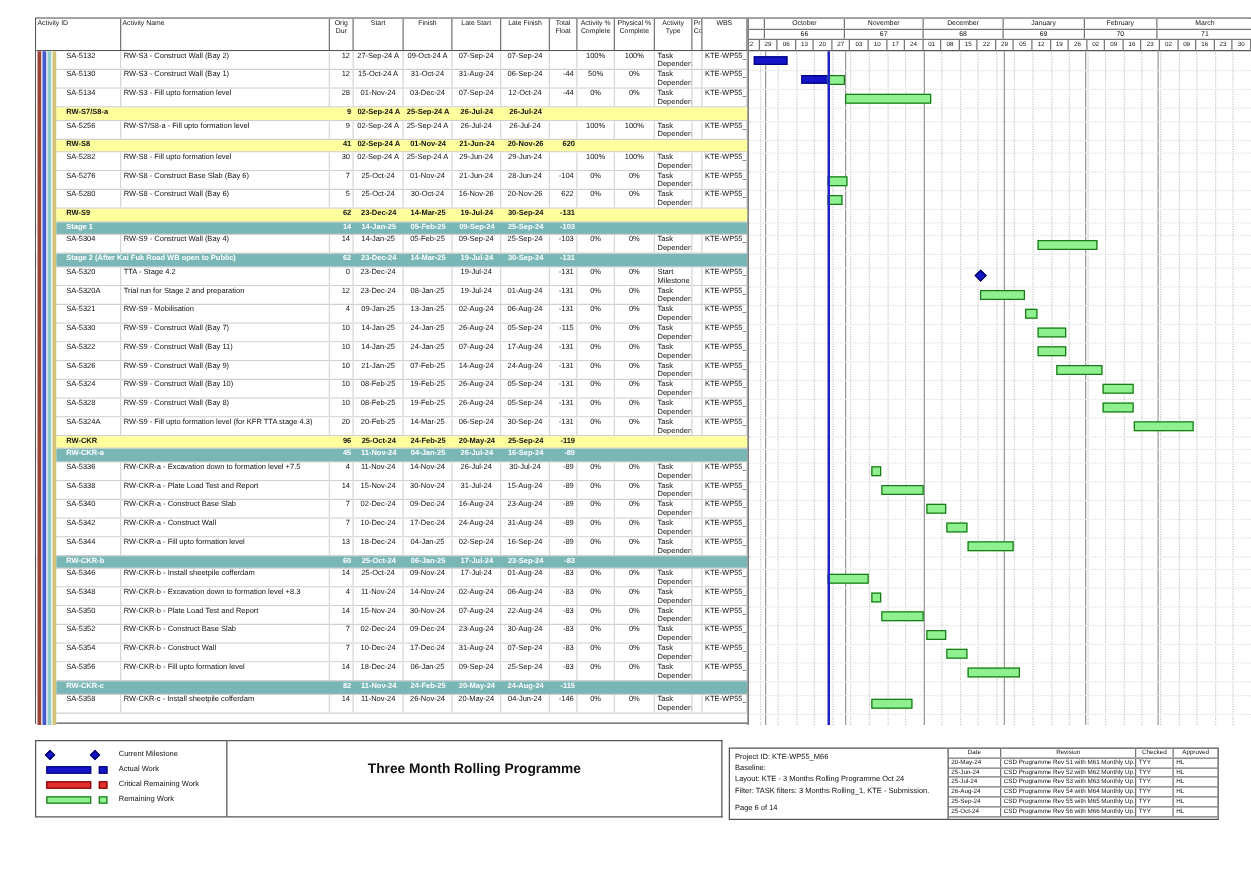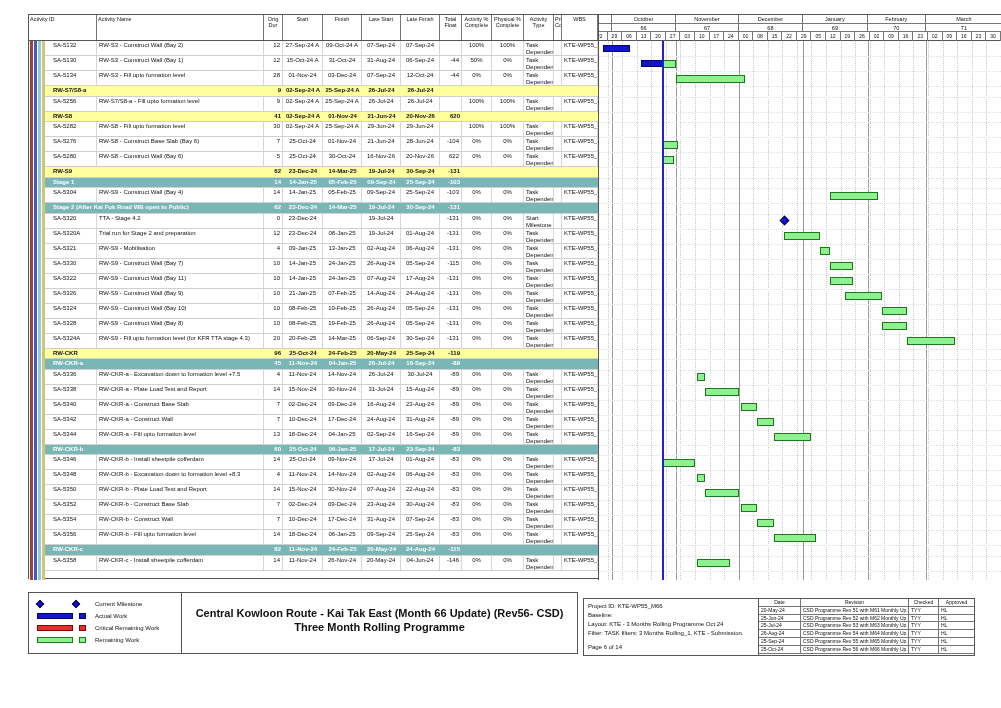--- a/index.html
+++ b/index.html
@@ -808,21 +808,20 @@
   <div class="lg-item">
     <span class="lg-sw sw-rem">
         <span class="lg-bar"></span>
         <span class="lg-sq"></span>
       </span>
     <span class="lg-label">Remaining Work</span>
   </div>
 </div>
 
 <div id="titlebox">
-  <div class="t1">Central Kowloon Route - Kai Tak East (Month 66 Update) (Rev56- CSD)</div>
   <div class="t2">Three Month Rolling Programme</div>
 </div>
 
 <div id="rightblock">
   <div id="projinfo">
     <div>Project ID: KTE-WP55_M66</div>
     <div>Baseline:</div>
     <div>Layout: KTE - 3 Months Rolling Programme Oct 24</div>
     <div>Filter: TASK filters: 3 Months Rolling_1, KTE - Submission.</div>
     <div id="pagenum">Page 6 of 14</div>

